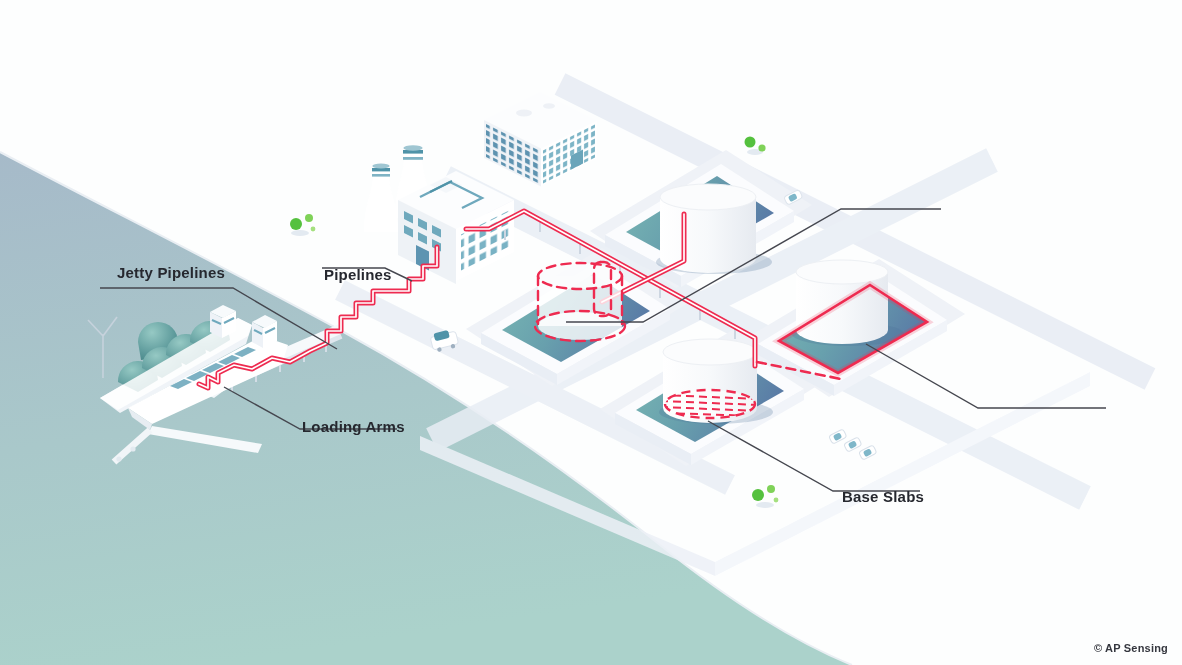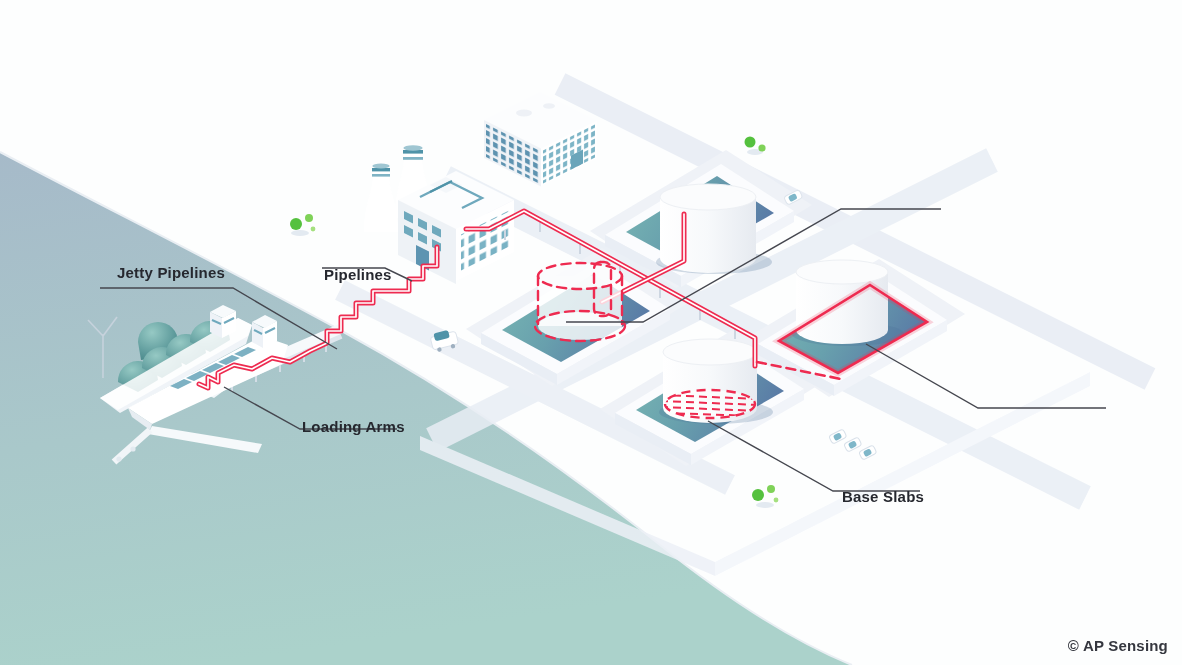--- a/index.html
+++ b/index.html
@@ -10,21 +10,21 @@
   }
   .stage svg{position:absolute;left:0;top:0;}
   .callout{
     position:absolute;
     font-size:15px;font-weight:700;line-height:17px;
     color:#26282f;letter-spacing:.2px;white-space:nowrap;
   }
   .callout.wrap{white-space:normal;}
   .copyright{
     position:absolute;right:14px;bottom:11px;
-    font-size:15px;font-weight:700;color:#35373f;letter-spacing:.2px;margin-top:31px;
+    font-size:11px;font-weight:700;color:#35373f;letter-spacing:.2px;margin-top:31px;
   }
 </style>
 </head>
 <body>
 
 <div class="stage">
 <svg width="1182" height="665" viewBox="0 0 1182 665">
   <defs>
     <linearGradient id="gWater" x1="0" y1="0" x2="0.25" y2="1">
       <stop offset="0" stop-color="#a6bac9"></stop>

